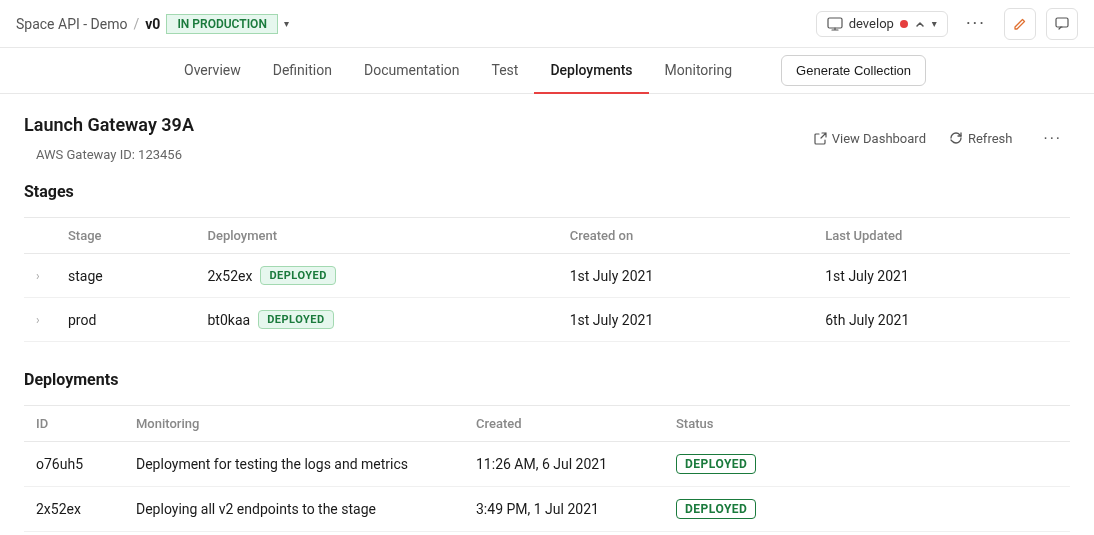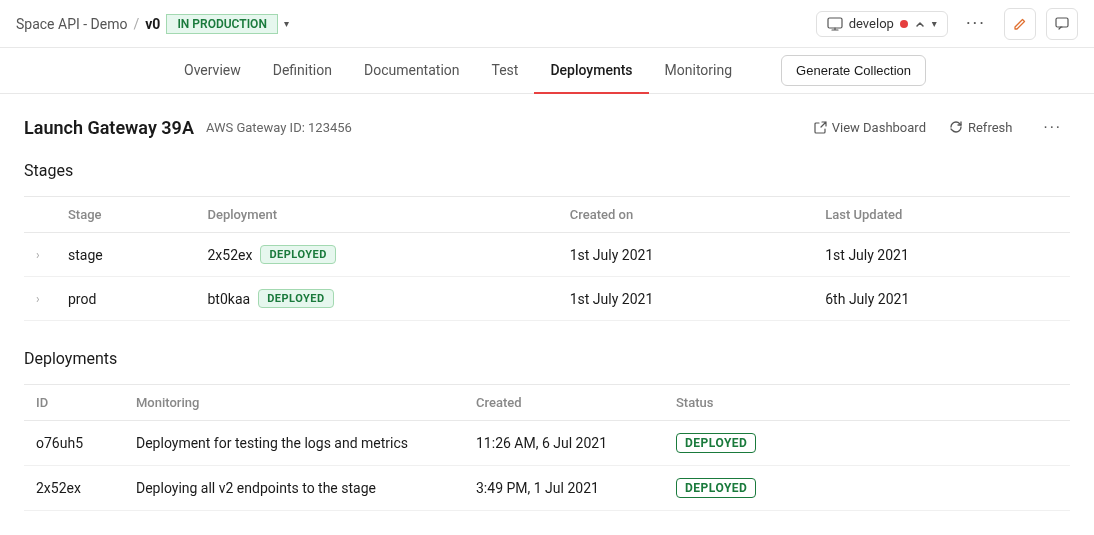--- a/index.html
+++ b/index.html
@@ -50,32 +50,32 @@
     }
 
     
     .main-content { padding: 20px 24px; }
 
     
     .gateway-header {
       display: flex; align-items: center; justify-content: space-between;
       margin-bottom: 20px;
     }
-    .gateway-title { display: flex; align-items: center; gap: 12px; }
+    .gateway-title { display: flex; align-items: center; gap: 12px; flex-direction: column; }
     .gateway-title h2 { font-size: 18px; font-weight: 600; }
     .gateway-id { font-size: 13px; color: #666; }
     .gateway-actions { display: flex; align-items: center; gap: 23px; }
     .action-link {
       display: flex; align-items: center; gap: 5px;
       font-size: 13px; color: #555; cursor: pointer; text-decoration: none;
     }
     .refresh-btn { display: flex; gap: 5px; font-size: 13px; color: #555; cursor: pointer; }
 
     
-    .section-title { font-size: 16px; font-weight: 400; margin-bottom: 16px; }
+    .section-title { font-size: 16px; font-weight: 700; margin-bottom: 16px; }
 
     
     .table-wrapper { margin-bottom: 28px; }
     table { width: 100%; border-collapse: collapse; }
     thead th {
       text-align: left; padding: 10px 12px; font-size: 13px;
       color: #888; font-weight: 500; border-bottom: 1px solid #e8e8e8;
       border-top: 1px solid #e8e8e8;
     }
     tbody tr { border-bottom: 1px solid #f0f0f0; }

